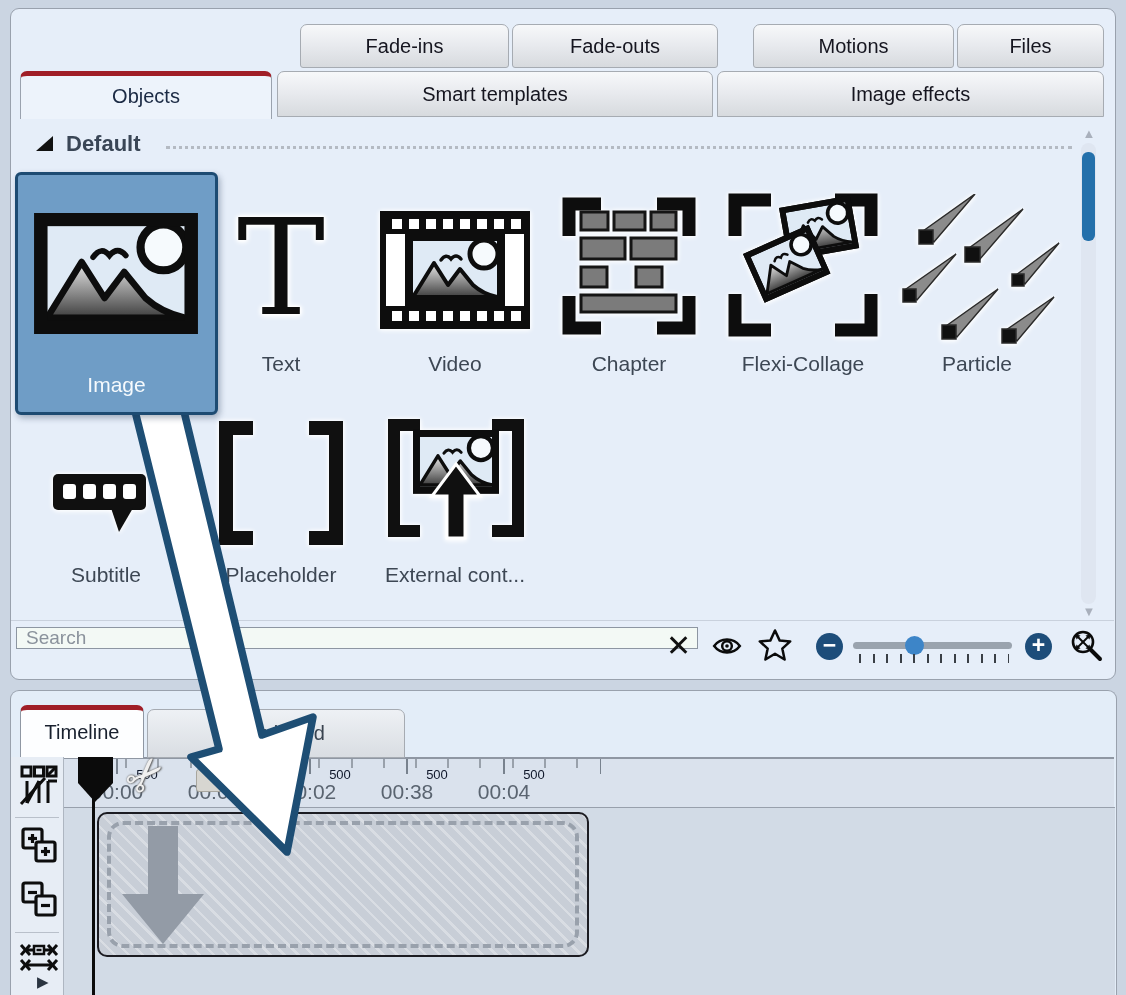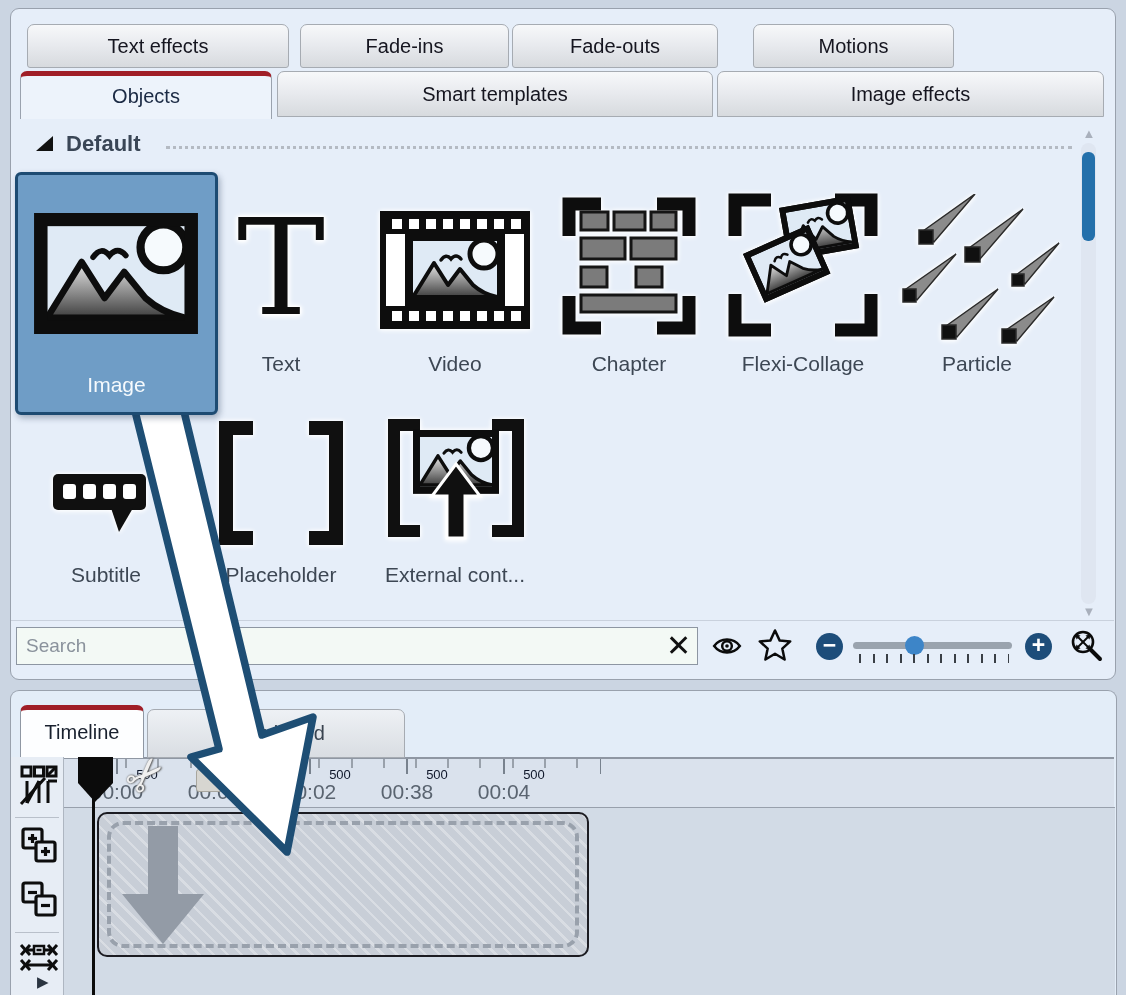--- a/index.html
+++ b/index.html
@@ -37,21 +37,21 @@
   .tile-label{font-size:21px;color:#3d4754;text-align:center;width:180px;}
   .tile-selected{left:15px;top:172px;width:197px;height:237px;background:#6f9dc6;
         border:3px solid #1d4b72;border-radius:6px;z-index:85;box-shadow:2px 3px 6px rgba(30,50,80,.35);}
   .tile-selected .tile-label{color:#f6fafd;width:197px;left:0;top:198px;position:absolute;}
   .obj-icon{filter:drop-shadow(0 0 2px rgba(255,255,255,.95)) drop-shadow(0 1px 2px rgba(255,255,255,.8));}
   .text-T{font-family:"DejaVu Serif",serif;font-size:132px;line-height:1;color:#0e0e0e;
         text-shadow:0 0 3px #fff,0 0 3px #fff;}
 
   
   .search-sep{left:11px;top:620px;width:1103px;height:1px;background:#c9d1dd;}
-  .search-input{left:16px;top:627px;width:682px;height:38px;box-sizing:border-box;
+  .search-input{left:16px;top:627px;width:682px;height:22px;box-sizing:border-box;
         border:1px solid #8d96a2;background:#f3f9f5;font-size:19px;color:#444c57;
         padding:0 44px 0 9px;font-family:"Liberation Sans",sans-serif;outline:none;}
   .search-input::placeholder{color:#8a929c;}
   .clear-x{left:666px;top:628px;font-size:30px;color:#101010;font-weight:400;}
   .stepper{width:27px;height:27px;border-radius:50%;background:#1d4d7a;color:#fff;text-align:center;
         line-height:25px;font-size:23px;font-weight:bold;}
   .slider-track{left:853px;top:642px;width:159px;height:7px;background:#9aa3ae;border-radius:4px;}
   .slider-thumb{left:905px;top:636px;width:19px;height:19px;border-radius:50%;background:#3d85c8;}
   .slider-ticks{left:859px;top:654px;width:150px;height:9px;
         background:repeating-linear-gradient(90deg,#3a3f46 0 2px,transparent 2px 13.5px);}
@@ -107,24 +107,24 @@
         <circle cx="79" cy="21" r="14" fill="#f6fafd" stroke="#0d0d0d" stroke-width="5"></circle>
         <path d="M8 64 L29 30 L43 52 L55 36 L68 52 Q78 61 92 64 Z" fill="url(#mgrad)" stroke="#0d0d0d" stroke-width="4" stroke-linejoin="round"></path>
         <path d="M36 27 Q41 20 46 26 Q51 20 56 26" fill="none" stroke="#0d0d0d" stroke-width="3.5" stroke-linecap="round"></path>
         <rect x="4" y="4" width="92" height="66" fill="none" stroke="#0d0d0d" stroke-width="8"></rect>
       </g>
     </defs>
   </svg>
 
   <div class="abs objects-panel"></div>
 
-  <div class="abs tab1" style="left:27px;width:262px">Text effects</div>
   <div class="abs tab1" style="left:300px;width:209px">Fade-ins</div>
   <div class="abs tab1" style="left:512px;width:206px">Fade-outs</div>
   <div class="abs tab1" style="left:753px;width:201px">Motions</div>
+  <div class="abs tab1" style="left:957px;width:147px">Files</div>
 
   <div class="abs tab2 active" style="left:20px;width:252px">Objects</div>
   <div class="abs tab2" style="left:277px;width:436px">Smart templates</div>
   <div class="abs tab2" style="left:717px;width:387px">Image effects</div>
 
   <svg class="abs" style="left:36px;top:136px" width="18" height="16">
     <polygon points="0,15 17,15 17,0" fill="#111"></polygon>
   </svg>
   <div class="abs group-header" style="left:66px">Default</div>
   <div class="abs dotted-rule"></div>

